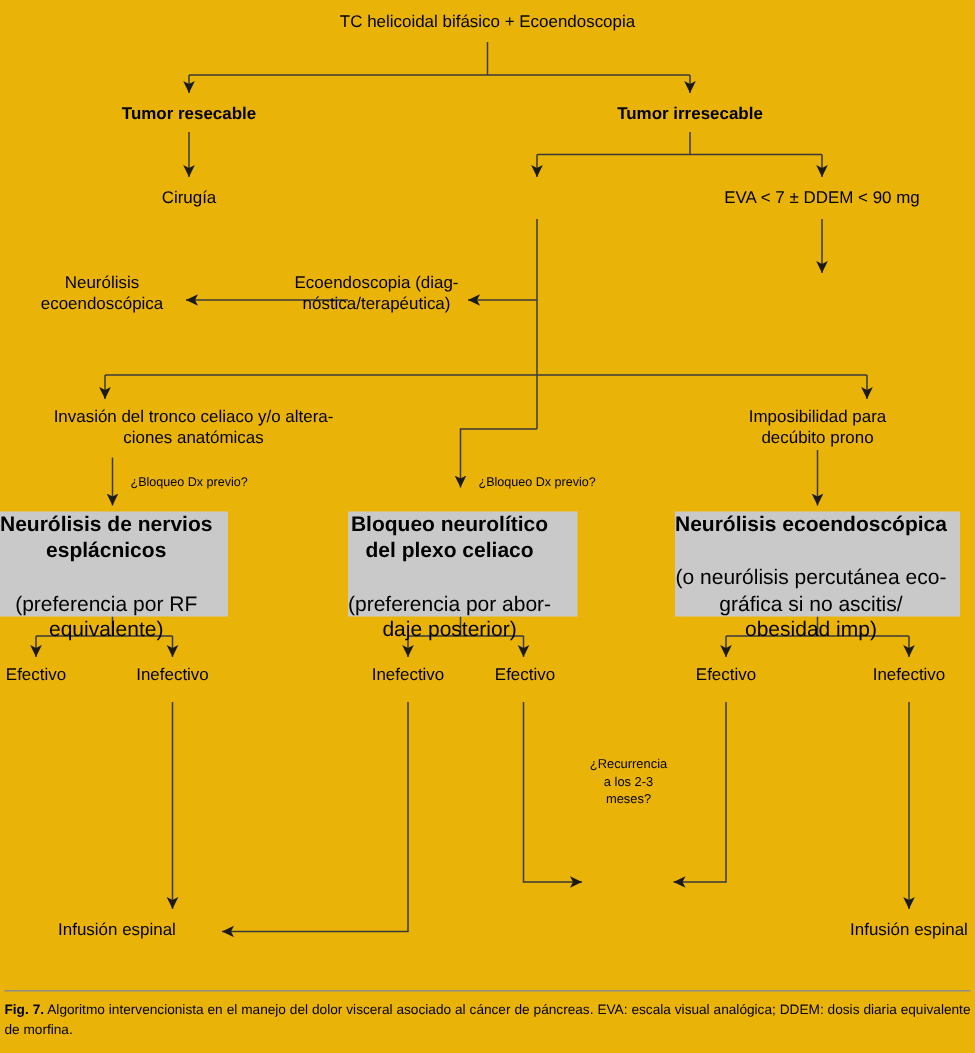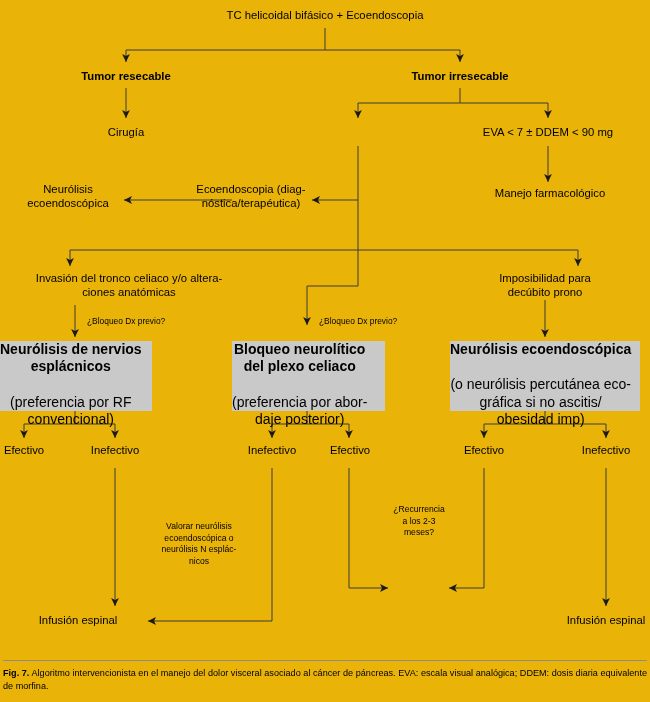--- a/index.html
+++ b/index.html
@@ -181,38 +181,37 @@
 
 
     <div class="node" style="left:458px; top:126px; width:180px;">EVA &lt; 7 ± DDEM &lt; 90 mg</div>
 
     <div class="node" style="left:176px; top:183px; width:150px;">Ecoendoscopia (diag-
 nóstica/terapéutica)</div>
 
     <div class="node" style="left:8px; top:183px; width:120px;">Neurólisis
 ecoendoscópica</div>
 
-    <div class="node" style="left:470px; top:187px; width:160px;">Manejo farmacológico</div>
 
     <div class="node" style="left:4px; top:272px; width:250px;">Invasión del tronco celiaco y/o altera-
 ciones anatómicas</div>
 
     <div class="node" style="left:465px; top:272px; width:160px;">Imposibilidad para
 decúbito prono</div>
 
     <div class="node small" style="left:87px; top:316px; width:130px; text-align:left;">¿Bloqueo Dx previo?</div>
 
     <div class="node small" style="left:319px; top:316px; width:130px; text-align:left;">¿Bloqueo Dx previo?</div>
 
     <div class="graybox" style="left:0px; top:341px; width:152px; height:70px;">
       <div>
         <span class="bx-title">Neurólisis de nervios
 esplácnicos</span><br>
         <span class="bx-sub">(preferencia por RF
-convencional)</span>
+equivalente)</span>
       </div>
     </div>
 
     <div class="graybox" style="left:232px; top:341px; width:153px; height:70px;">
       <div>
         <span class="bx-title">Bloqueo neurolítico
 del plexo celiaco</span><br>
         <span class="bx-sub">(preferencia por abor-
 daje posterior)</span>
       </div>
@@ -229,24 +228,20 @@
 
     <div class="node term" style="left:-16px; top:444px; width:80px;">Efectivo</div>
     <div class="node term" style="left:71px; top:444px; width:88px;">Inefectivo</div>
 
     <div class="node term" style="left:228px; top:444px; width:88px;">Inefectivo</div>
     <div class="node term" style="left:311px; top:444px; width:78px;">Efectivo</div>
 
     <div class="node term" style="left:445px; top:444px; width:78px;">Efectivo</div>
     <div class="node term" style="left:562px; top:444px; width:88px;">Inefectivo</div>
 
-    <div class="node smallish" style="left:144px; top:521px; width:110px;">Valorar neurólisis
-ecoendoscópica o
-neurólisis N esplác-
-nicos</div>
 
     <div class="node smallish" style="left:379px; top:504px; width:80px;">¿Recurrencia
 a los 2-3
 meses?</div>
 
 
     <div class="node term" style="left:8px; top:614px; width:140px;">Infusión espinal</div>
 
     <div class="node term" style="left:536px; top:614px; width:140px;">Infusión espinal</div>
 

